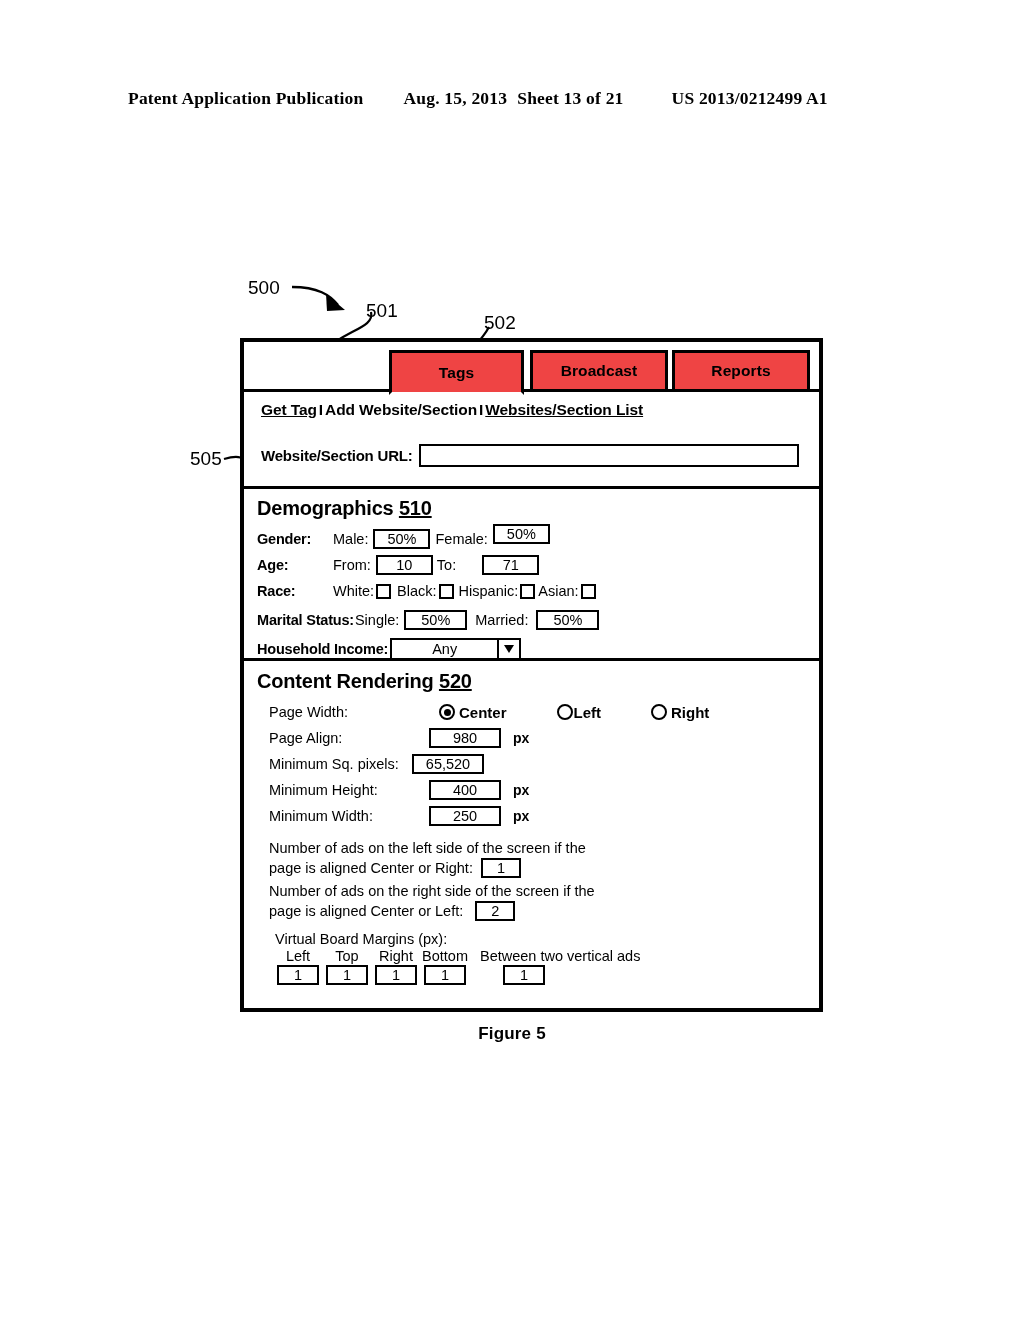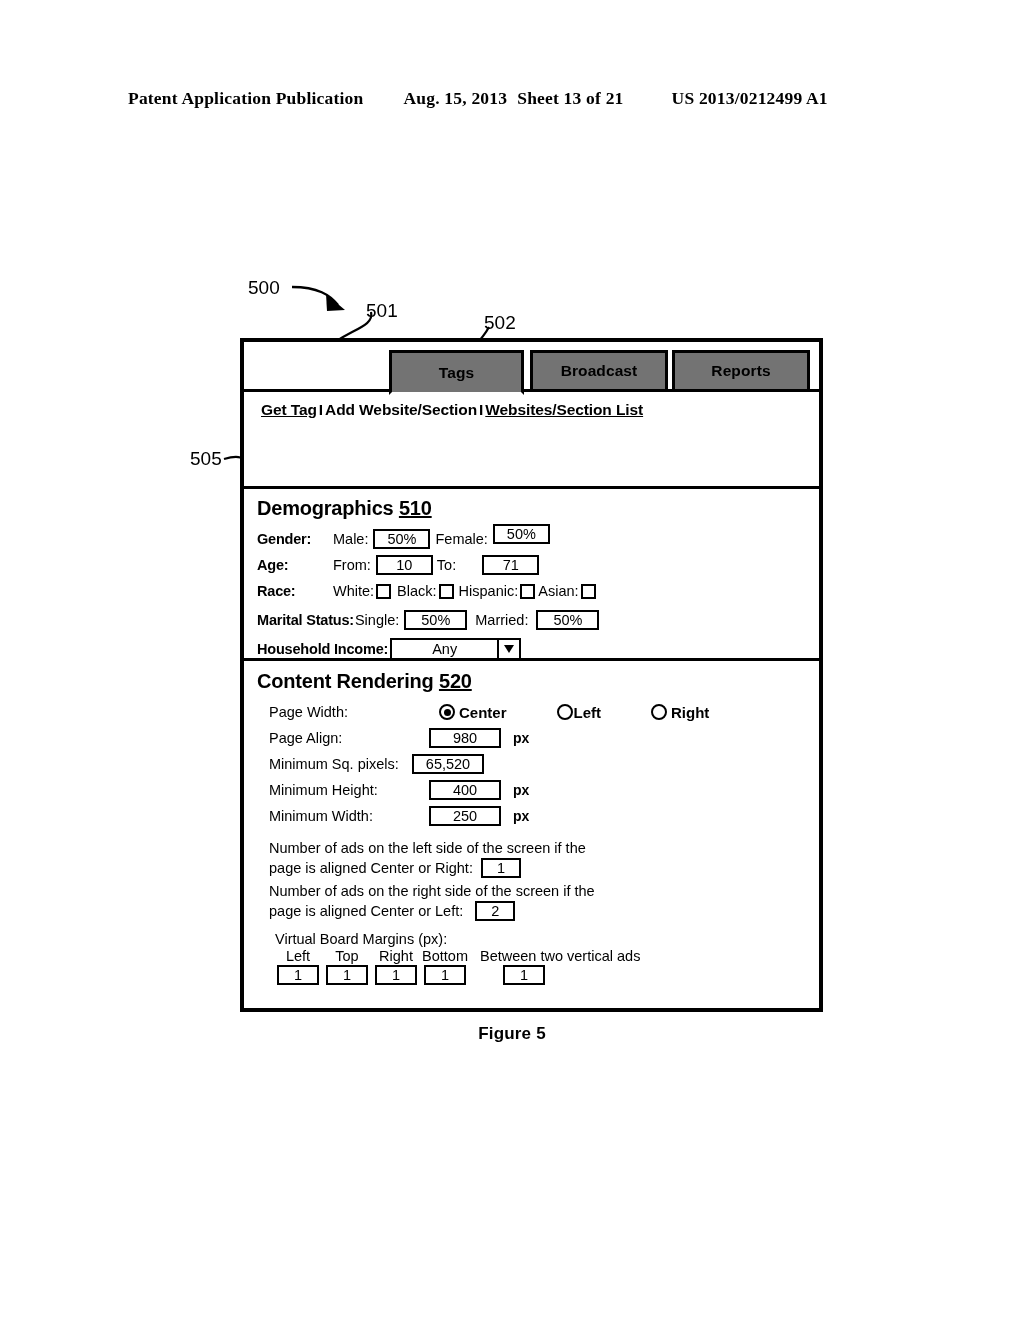--- a/index.html
+++ b/index.html
@@ -70,21 +70,21 @@
     height: 50px;
     box-sizing: border-box;
     border-bottom: 3px solid #000;
   }
   .tab {
     position: absolute;
     top: 8px;
     height: 42px;
     box-sizing: border-box;
     border: 3px solid #000;
-    background: #737373;
+    background: #ef4444;
     font-size: 15.5px;
     font-weight: bold;
     display: flex;
     align-items: center;
     justify-content: center;
     letter-spacing: 0.1px;
   }
   .tab.active {
     border-bottom: 3px solid #fff;
     height: 45px;
@@ -359,20 +359,24 @@
     <div class="tab tab-reports">
       <span>Reports</span>
     </div>
   </div>
 
   <div class="url-section">
     <div class="nav-row">
       <span class="nav-link">Get Tag</span><span class="nav-sep">I</span><span class="nav-plain">Add Website/Section</span><span class="nav-sep">I</span><span class="nav-link">Websites/Section List</span>
     </div>
 
+    <div class="url-row">
+      <span class="url-label">Website/Section URL:</span>
+      <div class="field url-field"></div>
+    </div>
   </div>
 
   <div class="section demographics">
     <div class="sec-title">
       <span>Demographics</span>
       <span class="refn">510</span>
     </div>
 
     <div class="drow">
       <span class="dlabel w-gender">Gender:</span>

